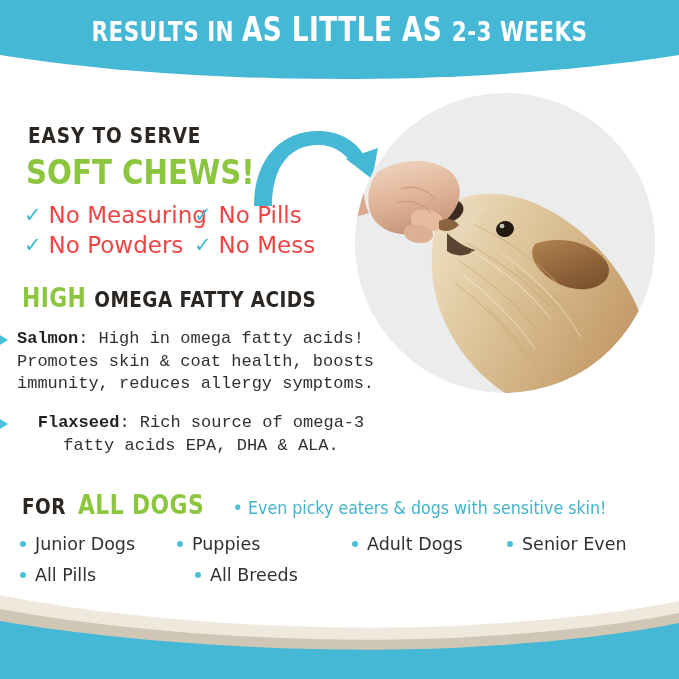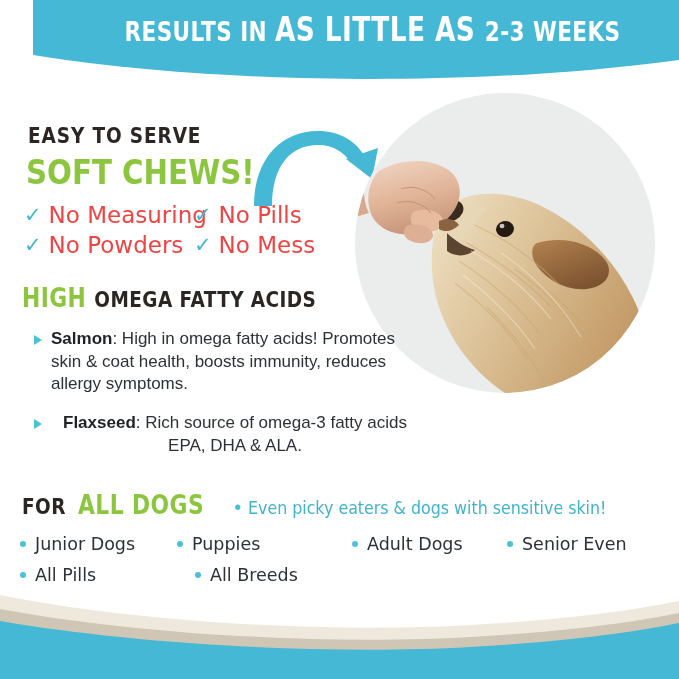--- a/index.html
+++ b/index.html
@@ -21,21 +21,20 @@
     background: #ffffff;
     overflow: hidden;
   }
 
   
   .header-banner {
     position: absolute;
     left: 0; top: 0;
     width: 589px;
     height: 80px;
-    margin-left: 33px;
   }
   .header-banner svg {
     position: absolute;
     left: 0; top: 0;
     display: block;
   }
   .header-title {
     position: absolute;
     left: 0;
     top: 12px;
@@ -147,23 +146,23 @@
     letter-spacing: 0.5px;
     transform: scaleX(0.84);
     transform-origin: left top;
     white-space: nowrap;
   }
   .omega-head .hi { color: #8cc63f; }
   .omega-head .rest { color: #2b2622; font-size: 22px; }
 
   .bullet-block {
     position: absolute;
-    left: 34px;
+    left: 0;
     width: 385px;
-    font-family: Liberation Sans, sans-serif;
+    font-family: Liberation Mono, monospace;
   }
   .bullet-block.b1 { top: 328px; }
   .bullet-block.b2 { top: 412px; text-align: center; }
   .bullet-row {
     display: flex;
     align-items: flex-start;
   }
   .tri {
     width: 0; height: 0;
     border-left: 8px solid #4bc0d9;

